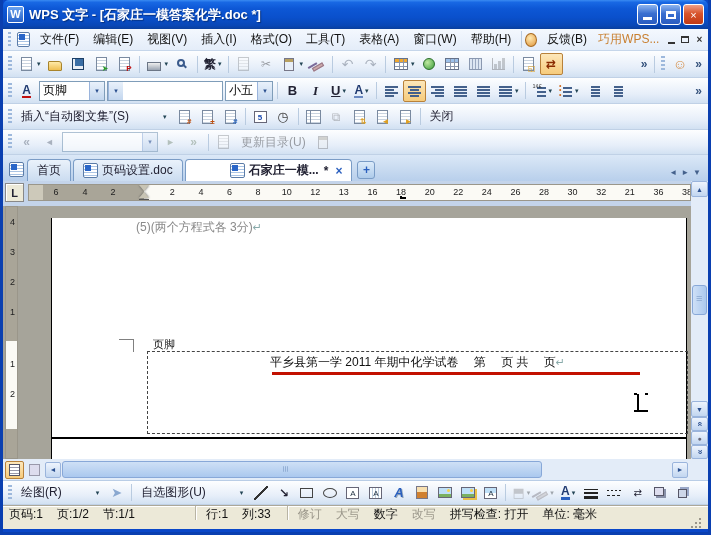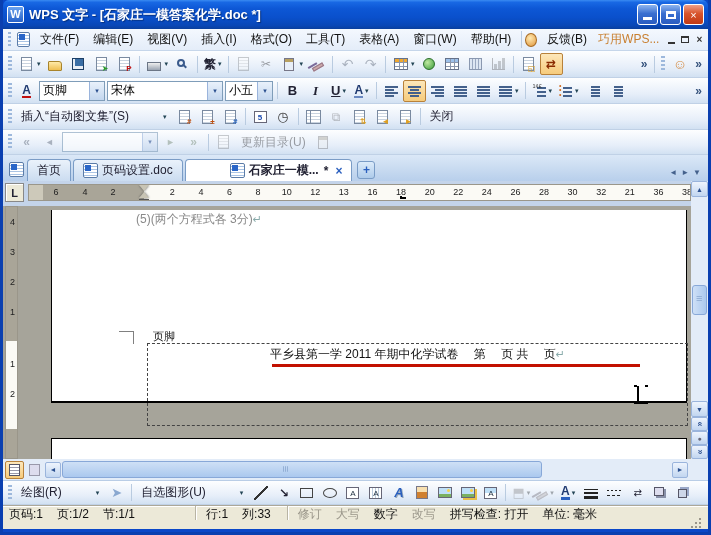--- a/index.html
+++ b/index.html
@@ -123,21 +123,21 @@
   .indent-marker { position:absolute; left:110px; top:0; width:10px; z-index:5;}
   .indent-marker .t1 { width:0;height:0;border-left:5px solid transparent;border-right:5px solid transparent;border-top:6px solid #c8c4b4; filter:drop-shadow(0 0 1px #555);}
   .indent-marker .t2 { width:0;height:0;border-left:5px solid transparent;border-right:5px solid transparent;border-bottom:6px solid #c8c4b4; filter:drop-shadow(0 0 1px #555); margin-top:1px;}
   .indent-marker .sq { width:10px; height:5px; background:#c8c4b4; border:1px solid #555; margin-top:1px;}
 
   .docarea { position:absolute; left:0; top:25px; right:17px; bottom:0; overflow:hidden; }
   .vruler { position:absolute; left:2px; top:0; width:13px; bottom:0; background:#a9a598; border:1px solid #9a968a; overflow:hidden;}
   .vr-white { position:absolute; left:0; right:0; top:134px; height:88px; background:#fbfaf5; }
   .vnum { position:absolute; left:0; width:13px; text-align:center; font-size:9px; color:#222; }
   .page { position:absolute; background:#fff; }
-  .page1 { left:48px; width:636px; top:4px; height:193px; border-left:1px solid #000; border-right:1px solid #000; border-bottom:2px solid #000; }
+  .page1 { left:48px; width:636px; top:12px; height:221px; border-left:1px solid #000; border-right:1px solid #000; border-bottom:2px solid #000; }
   .page2 { left:48px; width:636px; top:232px; height:22px; border:1px solid #000; border-bottom:none; }
   .bodyline { position:absolute; left:84px; top:1px; color:#8a8a8a; font-size:12px; white-space:nowrap;}
   .retmark { color:#8aa; font-size:11px; }
   .corner { position:absolute; left:67px; top:121px; width:15px; height:13px; border-top:1px solid #808080; border-right:1px solid #808080;}
   .ftag { position:absolute; left:101px; top:119px; font-size:11px; color:#111; }
   .footerbox { position:absolute; left:95px; top:133px; width:541px; height:83px; border:1px dashed #444; border-right:1px dashed #444;}
   .ftext { text-align:center; margin-top:2px; font-size:12px; color:#111; white-space:nowrap;}
   .redline { position:absolute; left:124px; top:20px; width:368px; height:3px; background:#c21000; }
   .ibeam { position:absolute; left:581px; top:175px; width:9px; height:19px; }
   .ibeam:before { content:""; position:absolute; left:4px; top:1px; width:2px; height:17px; background:#000; }
@@ -375,21 +375,20 @@
     <div class="btn">
         <span class="fontfx" style="border-bottom-color:#c01010">A</span>
       </div>
     <div class="combo" style="width:66px">
       <span class="cval">页脚</span>
       <span class="cbtn">
           <span>▾</span>
         </span>
     </div>
     <div class="combo" style="width:116px">
-      <span class="cval">宋体</span>
       <span class="cbtn">
           <span>▾</span>
         </span>
     </div>
     <div class="combo" style="width:48px">
       <span class="cval">小五</span>
       <span class="cbtn">
           <span>▾</span>
         </span>
     </div>

